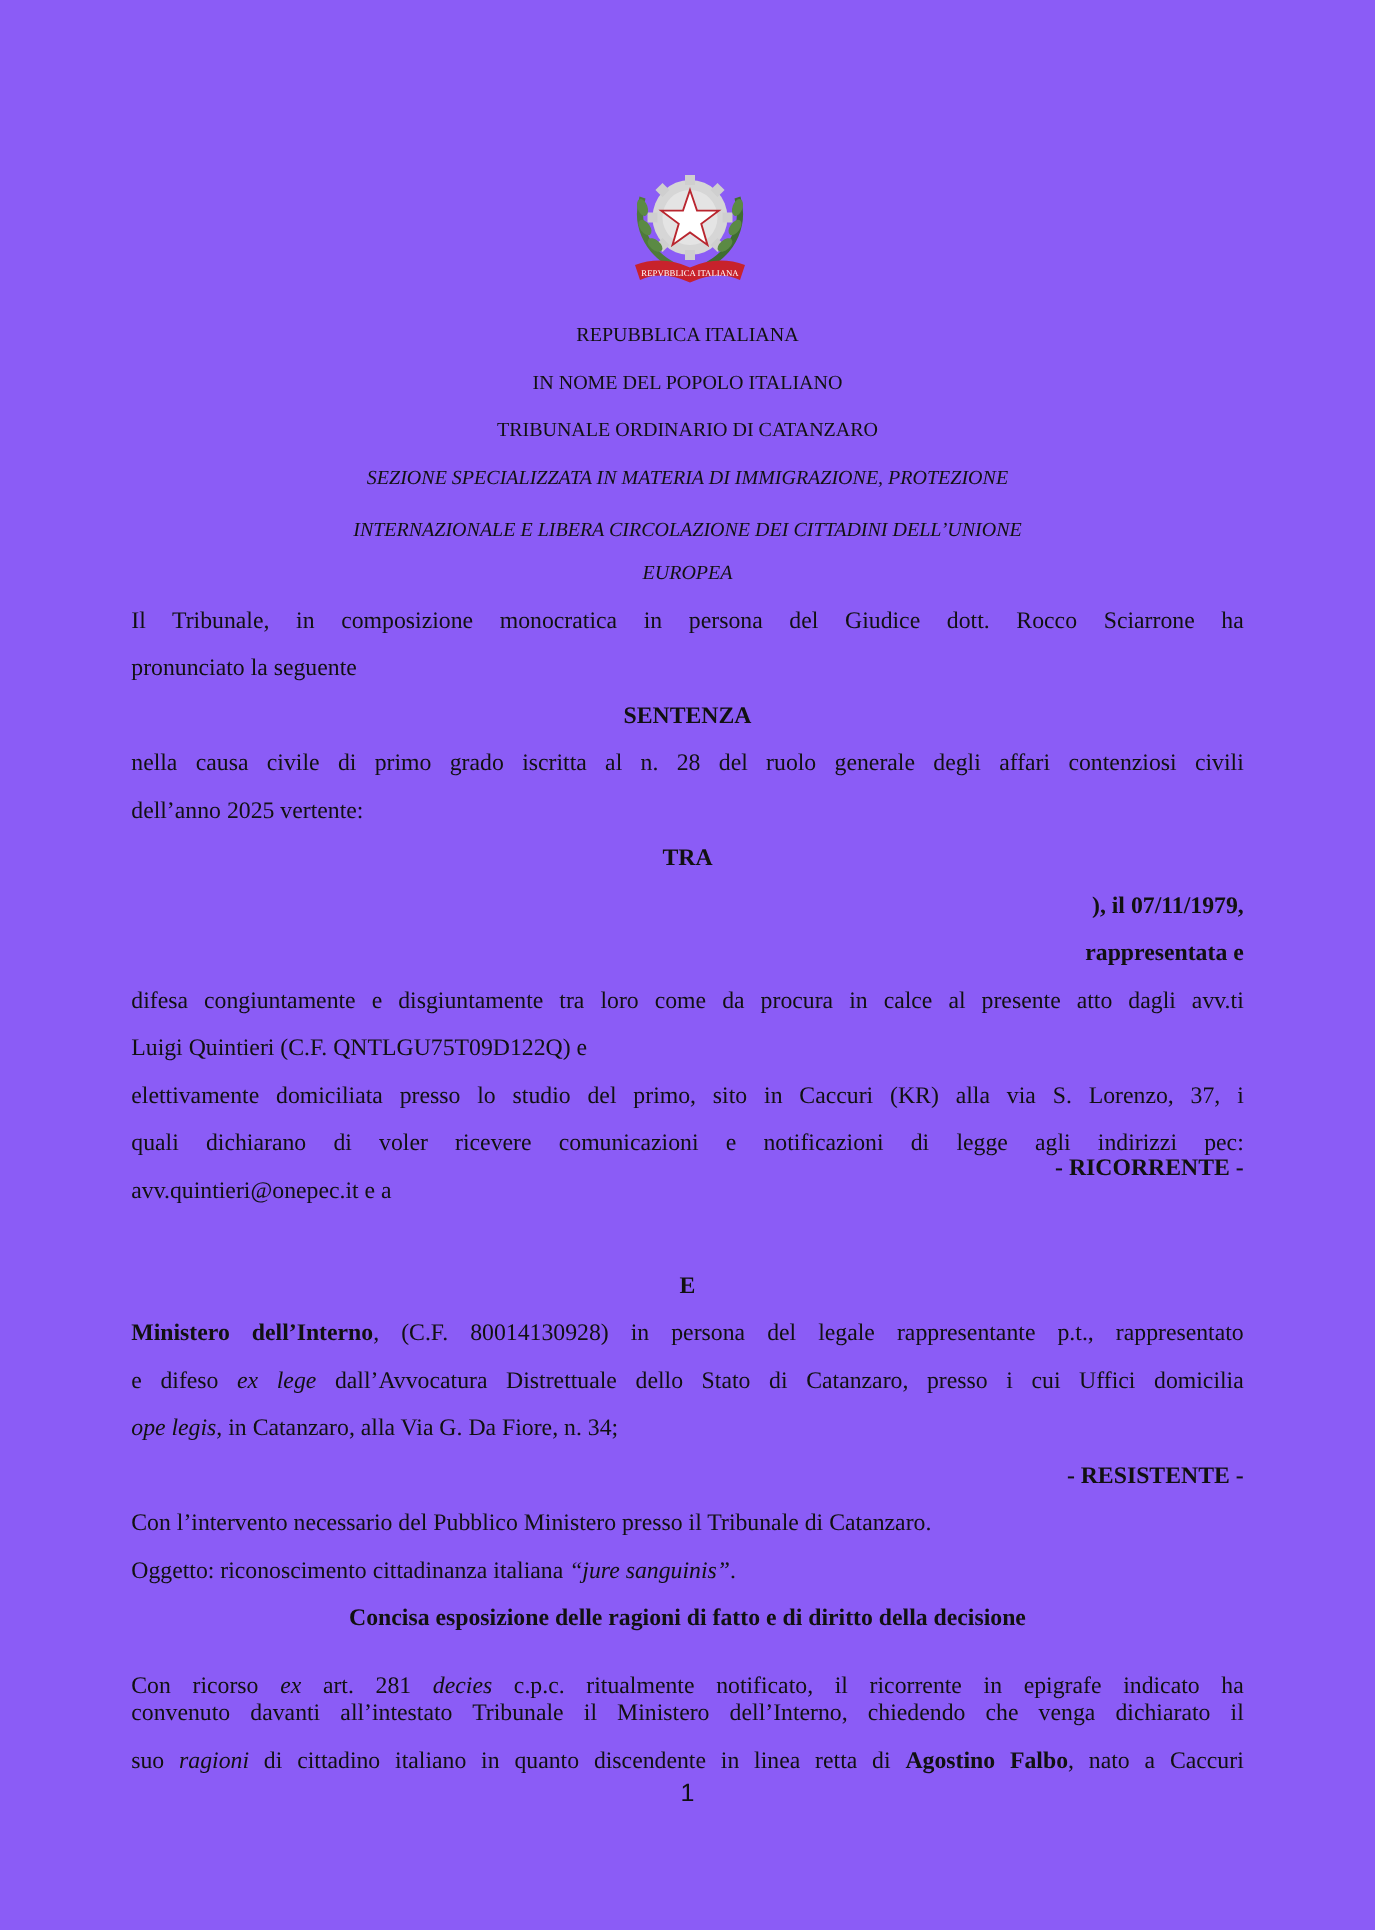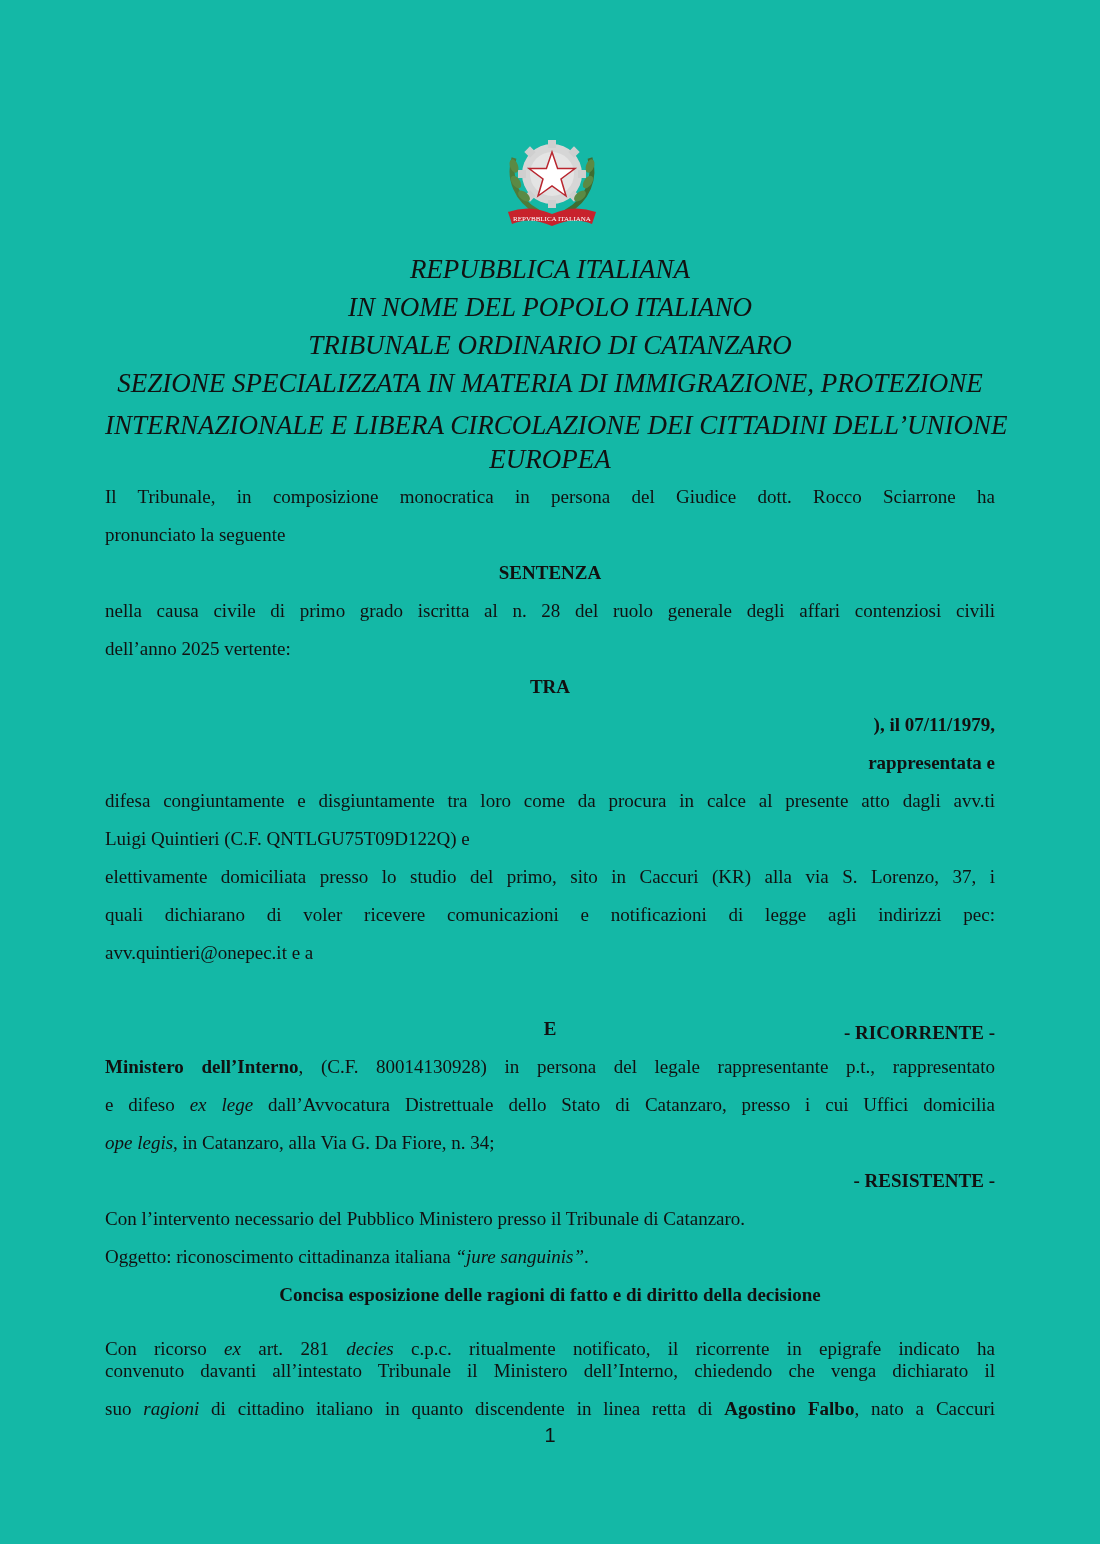--- a/index.html
+++ b/index.html
@@ -1,25 +1,25 @@
 <!DOCTYPE html>
 <html><head>
 <meta charset="utf-8">
 <style>
   html, body { margin: 0; padding: 0; background: #ffffff; }
   body { width: 1100px; height: 1544px; position: relative; overflow: hidden; }
-  .page { position: absolute; left: 0; top: 0; width: 1100px; height: 1544px; background: #14b8a6; color: #111; font-family: "Liberation Serif", serif; }
+  .page { position: absolute; left: 0; top: 0; width: 1100px; height: 1544px; background: #8b5cf6; color: #111; font-family: "Liberation Serif", serif; }
   .emblem { position: absolute; left: 500px; top: 128px; width: 104px; height: 104px; }
   .line { position: absolute; left: 105px; width: 890px; font-size: 19px; line-height: 26px; white-space: nowrap; }
   .center { text-align: center; }
   .right { text-align: right; font-weight: bold; }
   .justify { text-align: justify; text-align-last: justify; }
   .bold { font-weight: bold; }
   .ital { font-style: italic; }
-  .hdr { font-size: 27px; letter-spacing: 0; font-style: italic; }
+  .hdr { font-size: 16px; letter-spacing: 0; }
   .pagenum { position: absolute; left: 0; width: 1100px; top: 1424px; text-align: center; font-family: "Liberation Sans", sans-serif; font-size: 20px; }
   b, strong { font-weight: bold; }
   i, em { font-style: italic; }
 </style>
 </head>
 <body>
 
 <div class="page">
 
   <div class="emblem">
@@ -73,21 +73,21 @@
 
   <div class="line center bold" style="top:674px;">TRA</div>
 
   <div class="line right" style="top:712px;">), il 07/11/1979,</div>
   <div class="line right" style="top:750px;">rappresentata e</div>
   <div class="line justify" style="top:788px;">difesa congiuntamente e disgiuntamente tra loro come da procura in calce al presente atto dagli avv.ti</div>
   <div class="line" style="top:826px;">Luigi Quintieri (C.F. QNTLGU75T09D122Q) e</div>
   <div class="line justify" style="top:864px;">elettivamente domiciliata presso lo studio del primo, sito in Caccuri (KR)  alla via S. Lorenzo, 37, i</div>
   <div class="line justify" style="top:902px;">quali dichiarano di voler ricevere comunicazioni e notificazioni di legge agli indirizzi pec:</div>
   <div class="line" style="top:940px;">avv.quintieri@onepec.it e a</div>
-  <div class="line right bold" style="top:1020px;">- RICORRENTE -</div>
+  <div class="line right bold" style="top:922px;">- RICORRENTE -</div>
 
   <div class="line center bold" style="top:1016px;">E</div>
 
   <div class="line justify" style="top:1054px;"><b>Ministero dell’Interno</b><span>, (C.F. 80014130928) in persona del legale rappresentante p.t., rappresentato</span></div>
   <div class="line justify" style="top:1092px;"><span>e difeso </span><i>ex lege</i><span> dall’Avvocatura Distrettuale dello Stato di Catanzaro, presso i cui Uffici domicilia</span></div>
   <div class="line" style="top:1130px;"><i>ope legis</i><span>, in Catanzaro, alla Via G. Da Fiore, n. 34;</span></div>
   <div class="line right bold" style="top:1168px;">- RESISTENTE -</div>
 
   <div class="line" style="top:1206px;">Con l’intervento necessario del Pubblico Ministero presso il Tribunale di Catanzaro.</div>
   <div class="line" style="top:1244px;"><span>Oggetto: riconoscimento cittadinanza italiana </span><i>“jure sanguinis”</i><span>.</span></div>

